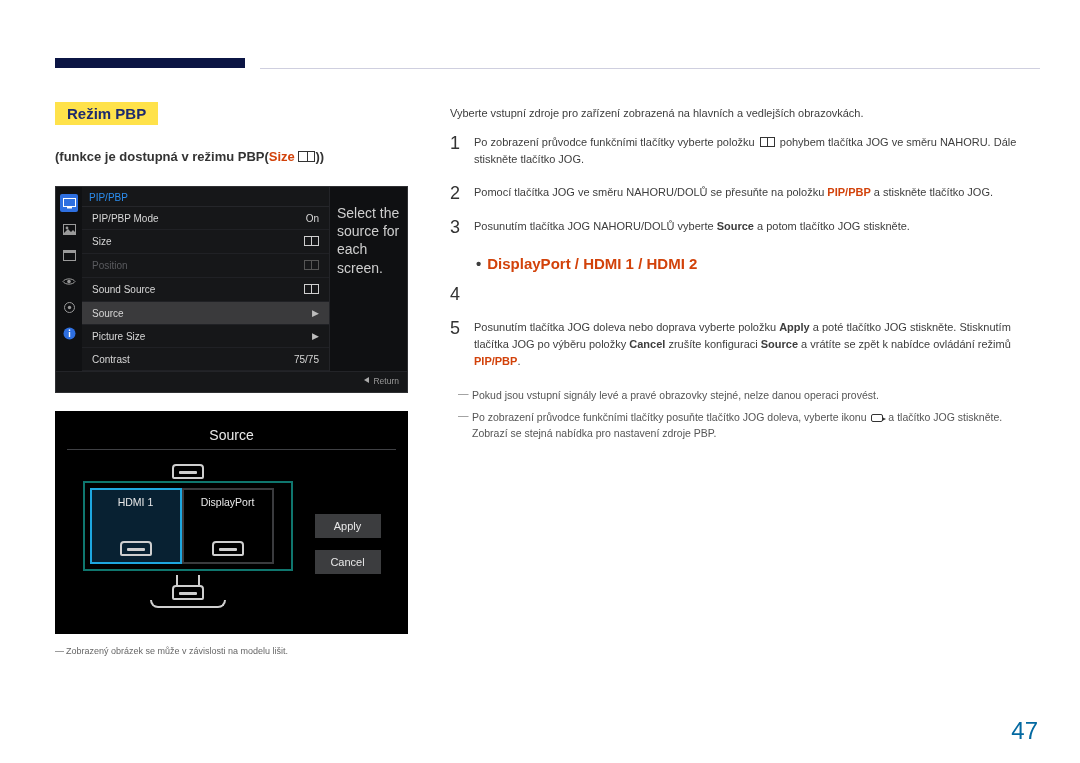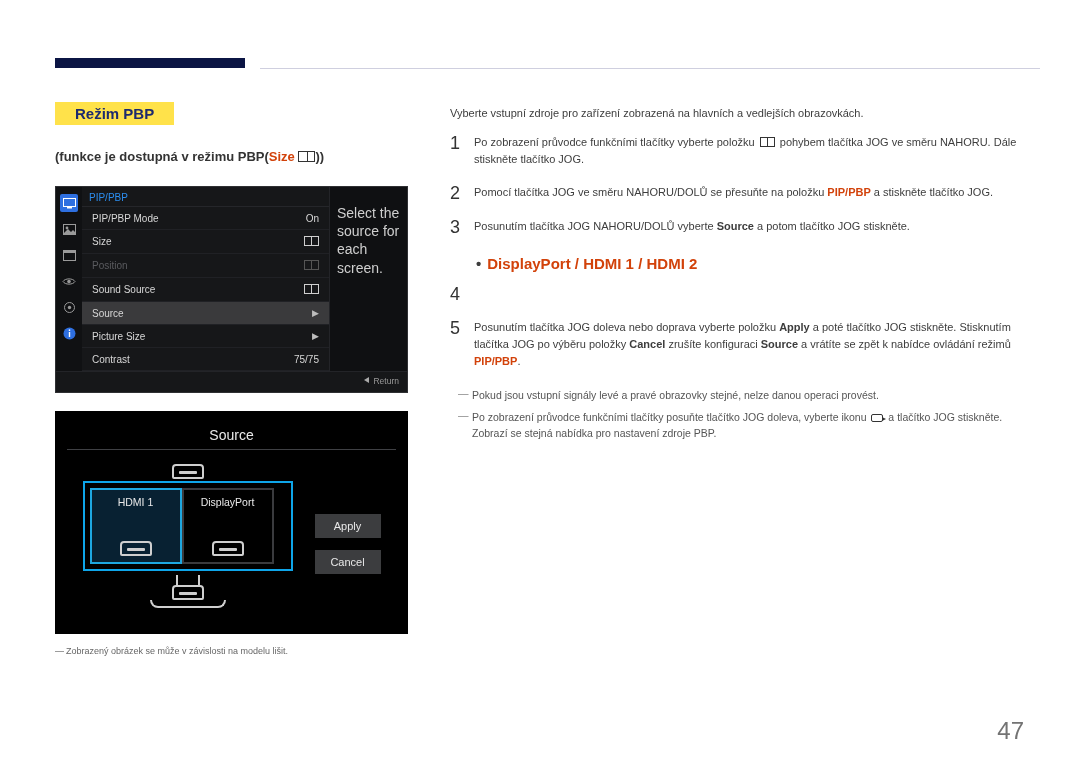--- a/index.html
+++ b/index.html
@@ -28,21 +28,21 @@
     position: absolute;
     left: 55px; top: 102px;
     width: 360px;
   }
   .h-highlight {
     display: inline-block;
     background: #ffe24a;
     color: #1d2a6e;
     font-weight: 700;
     font-size: 15px;
-    padding: 3px 20px;
+    padding: 3px 12px;
   }
   .h-sub {
     margin-top: 24px;
     font-size: 13px;
     font-weight: 700;
     color: #333;
   }
   .h-sub .red { color: #d2420a; font-weight: 700; }
   .sq-icon {
     display:inline-block; width:17px; height:11px;
@@ -88,21 +88,21 @@
     color:#e9e9e9;
   }
   .srcpanel-title { font-size:14px; padding:6px 0; }
   .srcpanel-rule { height:1px; background:#3f4044; margin-bottom:14px; }
   .srcpanel-body { display:flex; align-items:flex-start; justify-content:center; gap:22px; }
   .monitor {
     width:210px;
     position:relative;
   }
   .mon-top { display:flex; justify-content:center; margin-bottom:2px; }
-  .mon-outer { border:2px solid #0ea5e9; padding:5px; }
+  .mon-outer { border:2px solid #0f766e; padding:5px; }
   .mon-inner { display:flex; gap:0; }
   .pane {
     width:92px; height:76px;
     display:flex; flex-direction:column; align-items:center; justify-content:space-between;
     padding:6px 4px 6px;
     font-size:10.5px;
     border:2px solid #3a3b3e;
   }
   .pane.sel {
     border:2px solid #1ea7e0;
@@ -137,22 +137,22 @@
   .bullet-row { margin: 2px 0 10px 26px; font-size:15px; }
   .bullet-dot { font-weight:700; margin-right:6px; }
   .fn { margin: 4px 0 6px 10px; padding-left:12px; position:relative; color:#555; font-size:10.5px; }
   .fn::before { content:"―"; position:absolute; left:-2px; top:-2px; color:#888; }
   .inline-icon { display:inline-block; width:15px; height:10px; border:1px solid #333; vertical-align:-1px; position:relative; margin:0 2px; }
   .inline-icon::before { content:""; position:absolute; left:48%; top:0; bottom:0; width:1px; background:#333; }
   .inline-back { display:inline-block; width:12px; height:8px; border:1px solid #333; border-radius:2px; vertical-align:-1px; margin:0 2px; position:relative; }
   .inline-back::after { content:""; position:absolute; right:-4px; top:2.5px; width:0; height:0; border-top:2.5px solid transparent; border-bottom:2.5px solid transparent; border-left:4px solid #333; }
 
   .page-num {
-    position:absolute; right:56px; bottom:18px;
-    font-size:24px; color:#737373;
+    position:absolute; right:42px; bottom:18px;
+    font-size:24px; color:#0369a1;
   }
 </style>
 </head>
 <body>
 
 <div class="topbar"></div>
 <div class="rule"></div>
 
 <div class="left-col">
   <span class="h-highlight">Režim PBP</span>

